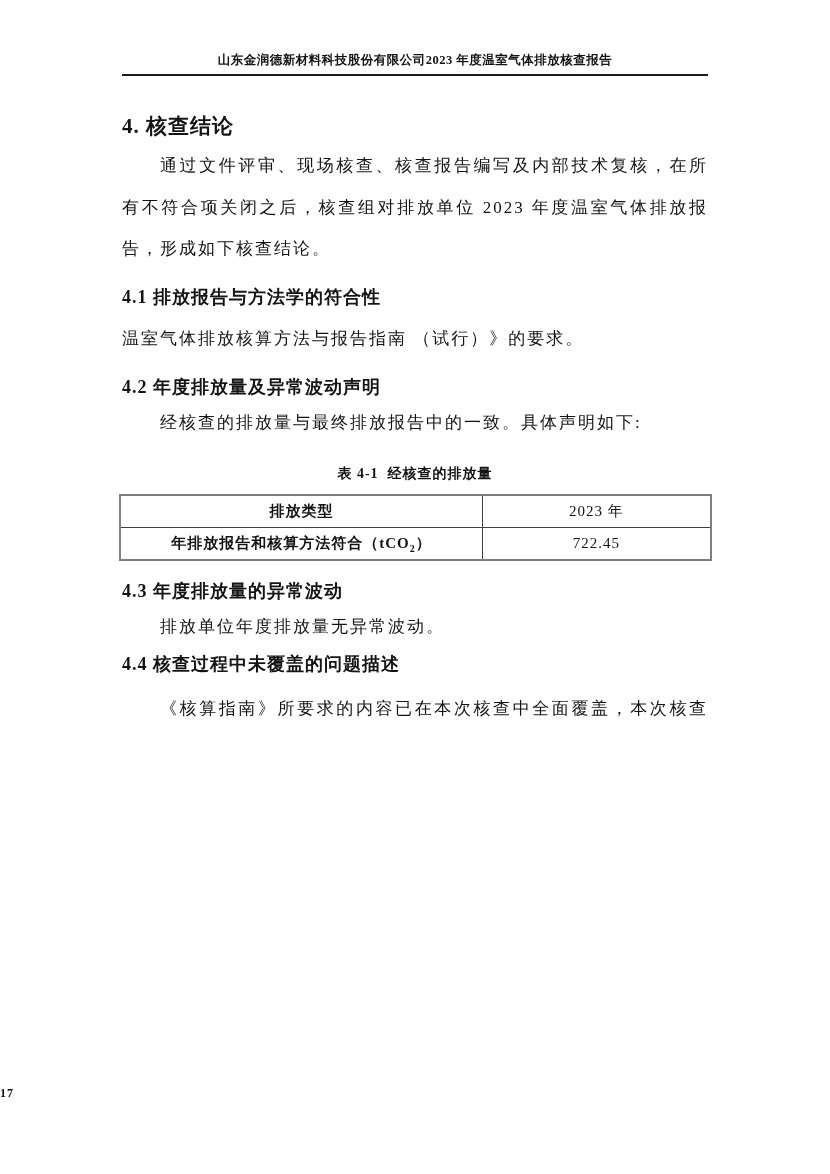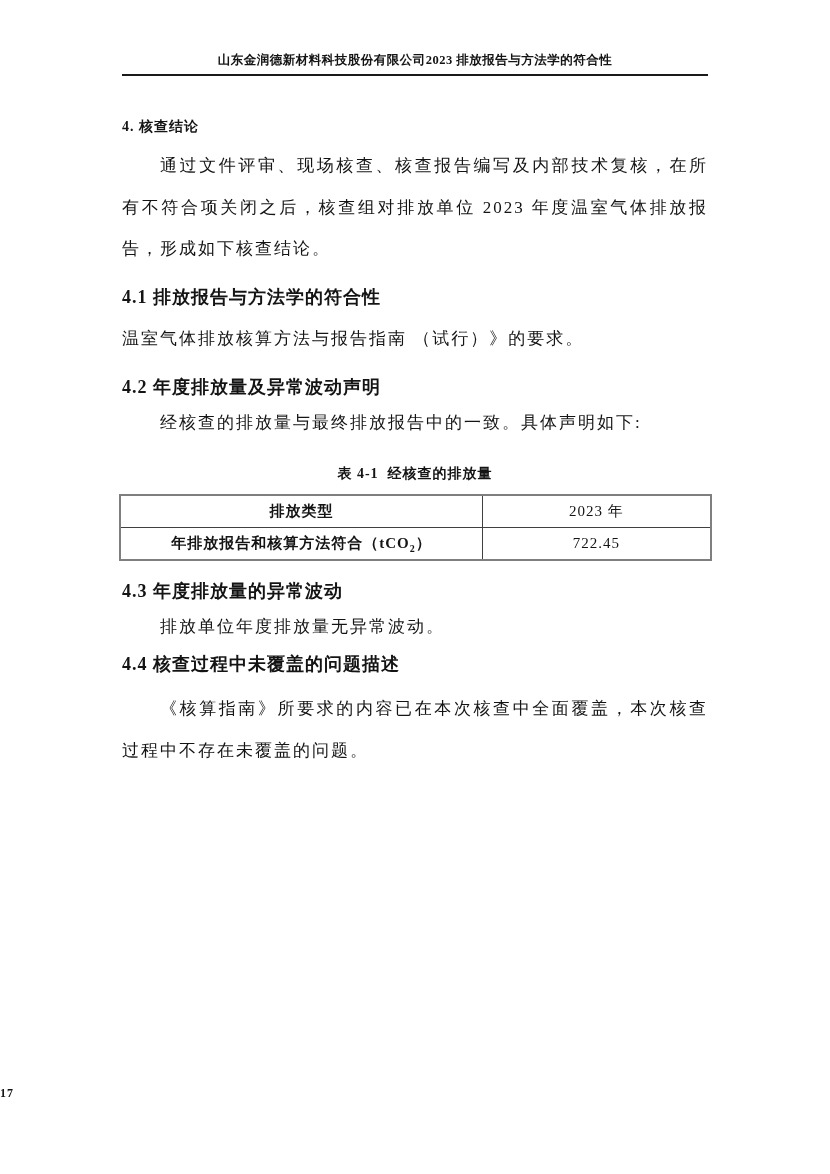--- a/index.html
+++ b/index.html
@@ -10,21 +10,21 @@
   }
   .doc-header{
     position:absolute;left:122px;top:52px;width:586px;
     text-align:center;border-bottom:2px solid #1a1a1a;padding-bottom:5px;
   }
   .doc-header-title{
     font-size:12.5px;font-weight:bold;letter-spacing:0.5px;white-space:nowrap;
   }
   .content{position:absolute;left:122px;top:105px;width:586px;}
   h1,h2{margin:0;font-weight:bold;letter-spacing:1px;}
-  h1{font-size:14px;line-height:27px;margin-top:8px;}
+  h1{font-size:21px;line-height:27px;margin-top:8px;}
   h2{font-size:18px;line-height:26px;}
   .h41{margin-top:14px;}
   .h42{margin-top:15px;}
   .h43{margin-top:17px;}
   .h44{margin-top:4px;}
   .para{font-size:17px;}
   .para .line{
     line-height:41.5px;letter-spacing:2px;
     text-align:justify;
   }
@@ -57,21 +57,21 @@
     position:absolute;left:0;right:0;top:1086px;text-align:left;
     font-size:12px;font-weight:bold;letter-spacing:1px;
   }
 </style>
 </head>
 <body>
 
 <div class="page">
 
   <header class="doc-header">
-    <div class="doc-header-title">山东金润德新材料科技股份有限公司2023 排放报告与方法学的符合性</div>
+    <div class="doc-header-title">山东金润德新材料科技股份有限公司2023 年度温室气体排放核查报告</div>
   </header>
 
   <main class="content">
 
     <h1>4. 核查结论</h1>
 
     <div class="para p-intro">
       <div class="line full indent">通过文件评审、现场核查、核查报告编写及内部技术复核，在所</div>
       <div class="line full">有不符合项关闭之后，核查组对排放单位 2023 年度温室气体排放报</div>
       <div class="line">告，形成如下核查结论。</div>
@@ -107,21 +107,20 @@
       </table>
 
     <h2 class="h43">4.3 年度排放量的异常波动</h2>
     <div class="para p43">
       <div class="line indent">排放单位年度排放量无异常波动。</div>
     </div>
 
     <h2 class="h44">4.4 核查过程中未覆盖的问题描述</h2>
     <div class="para p44">
       <div class="line full indent">《核算指南》所要求的内容已在本次核查中全面覆盖，本次核查</div>
-      <div class="line">过程中不存在未覆盖的问题。</div>
     </div>
 
   </main>
 
   <footer>
     <div class="page-number">17</div>
   </footer>
 
 </div>
 

